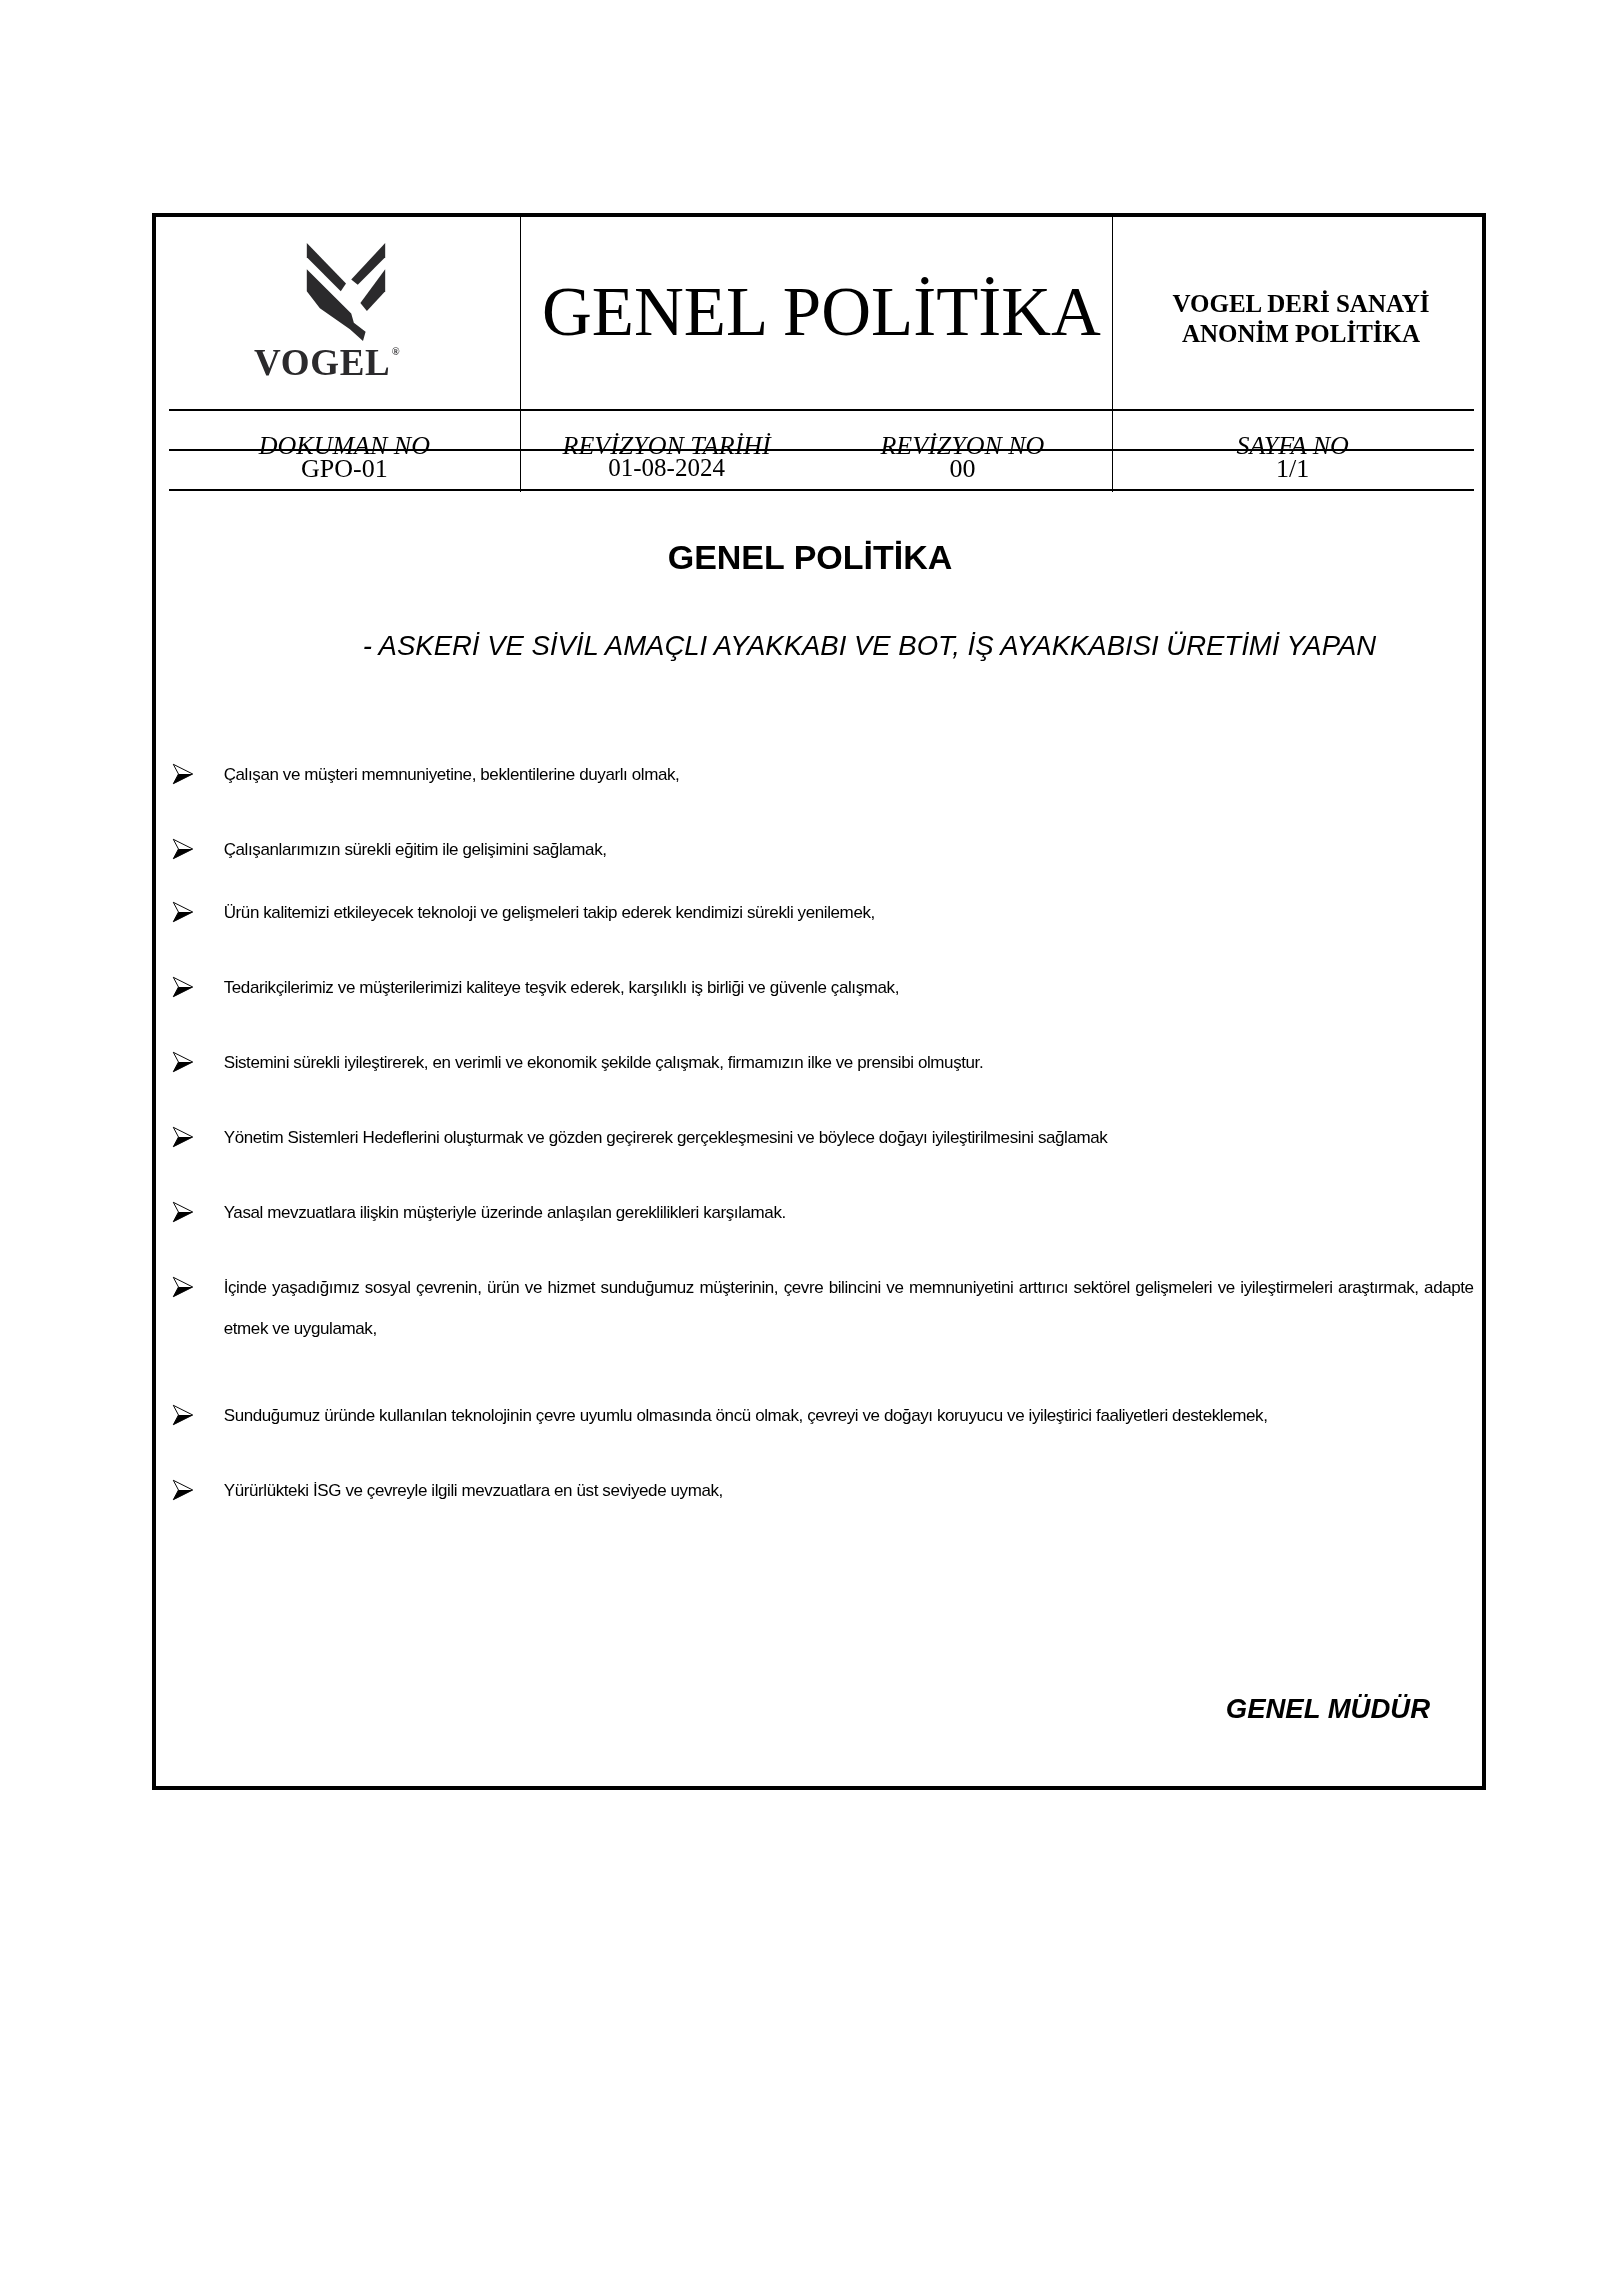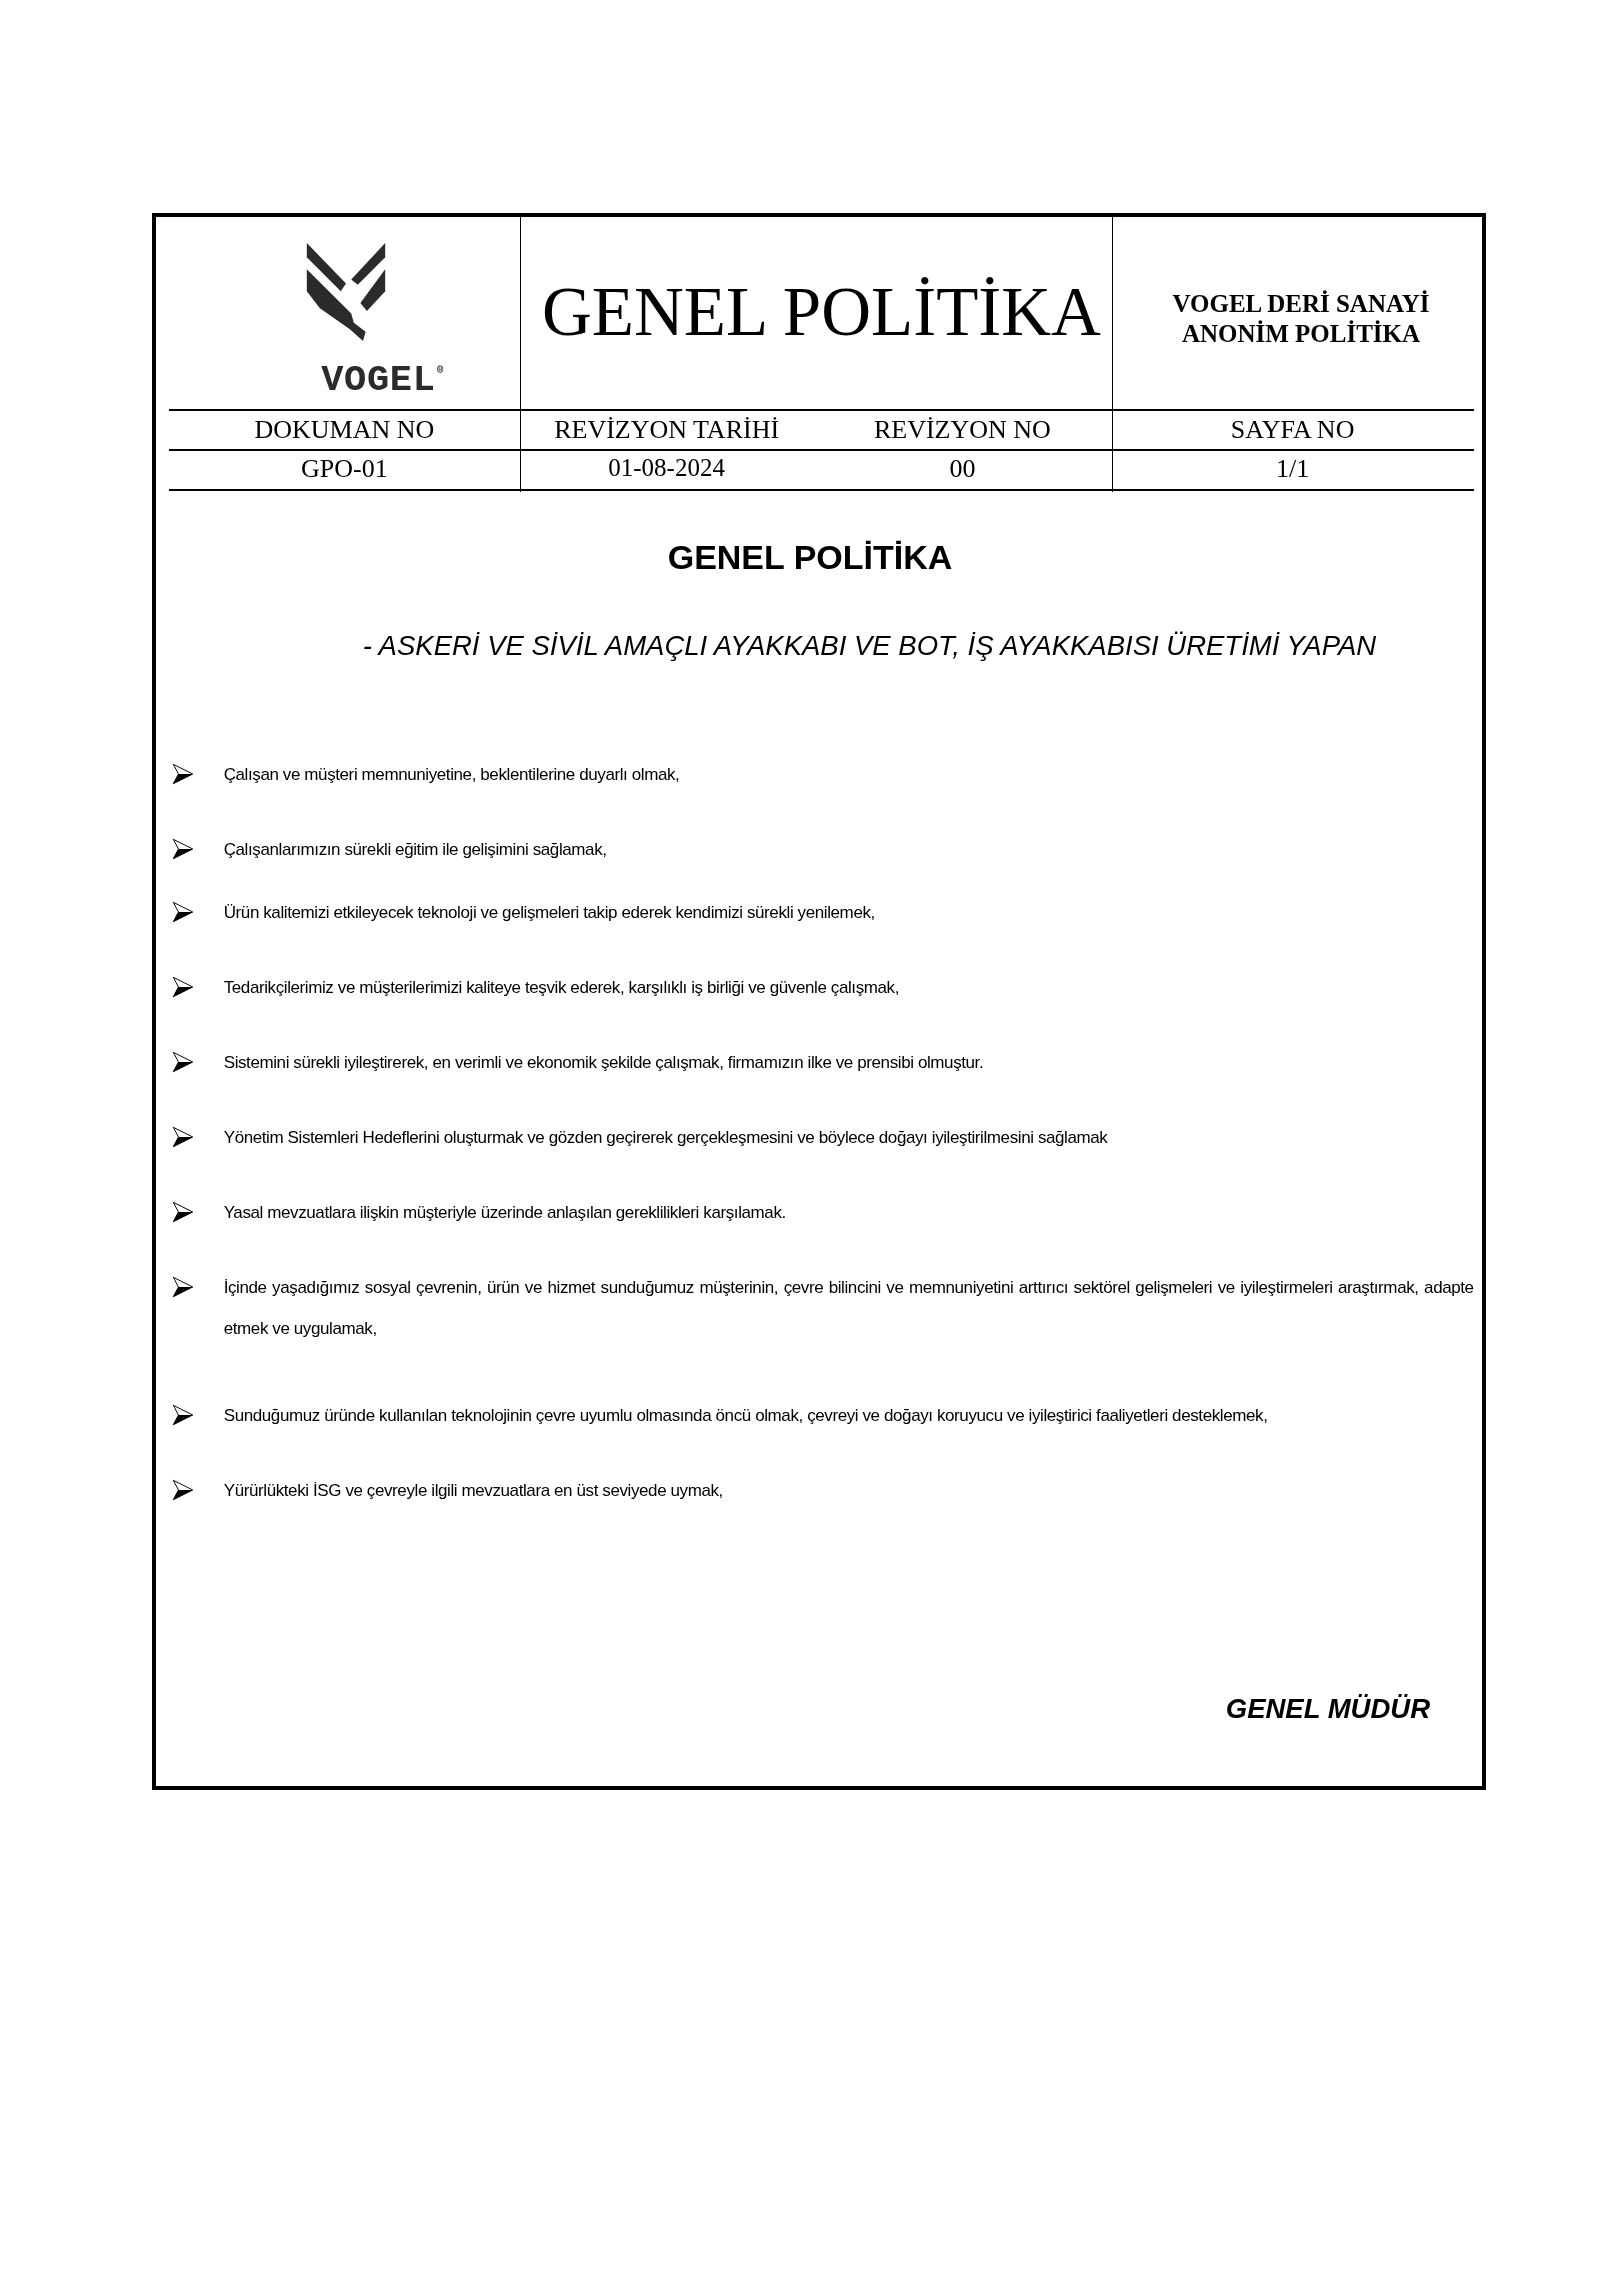--- a/index.html
+++ b/index.html
@@ -18,22 +18,22 @@
       position: absolute; left: 0; top: 0; width: 100%; height: 192px;
     }
     .vline { position: absolute; width: 1.3px; background: #000; }
     .hline { position: absolute; height: 2px; background: #000; }
 
     .logo {
       position: absolute; left: 98px; top: 26px; width: 190px; height: 157px;
     }
     .logo svg { width: 92px; height: 98px; position: absolute; left: 46px; top: 0; }
     .logo-word {
-      position: absolute; left: 0; top: 116px; width: 190px; text-align: right;
-      font-family: Liberation Mono, monospace; font-weight: bold; font-size: 37px;
+      position: absolute; left: 0; top: 98px; width: 190px; text-align: left;
+      font-family: Liberation Serif, serif; font-weight: bold; font-size: 37px;
       letter-spacing: 0.7px; color: #2b2a2c;
     }
     .logo-word sup { font-size: 10.5px; vertical-align: top; position: relative; top: 5.2px; margin-left: 1.3px; }
 
     .doc-title {
       position: absolute; left: 368px; top: 46px; width: 595px; height: 98px;
       display: flex; align-items: center; justify-content: center;
       font-family: "Liberation Serif", serif; font-size: 69px; white-space: nowrap;
     }
     .company {
@@ -98,21 +98,21 @@
       <div>ANONİM POLİTİKA</div>
     </div>
   </div>
 
   <div class="vline" style="left:364px; top:0; height:275px;"></div>
   <div class="vline" style="left:956px; top:0; height:275px;"></div>
   <div class="hline" style="left:13px; top:192px; width:1305px;"></div>
   <div class="hline" style="left:13px; top:232px; width:1305px;"></div>
   <div class="hline" style="left:13px; top:272px; width:1305px;"></div>
 
-  <div class="meta-row" style="top:198px;">
+  <div class="meta-row" style="top:214px;font-style:italic;">
     <div class="cell" style="width:351px;">DOKUMAN NO</div>
     <div class="cell" style="width:294px;">REVİZYON TARİHİ</div>
     <div class="cell" style="width:298px;">REVİZYON NO</div>
     <div class="cell" style="width:363px;">SAYFA NO</div>
   </div>
 
   <div class="meta-row" style="top:237px;justify-content:space-between;">
     <div class="cell" style="width:351px;">GPO-01</div>
     <div class="cell" style="width:294px; font-size:25px;">01-08-2024</div>
     <div class="cell" style="width:298px;">00</div>

